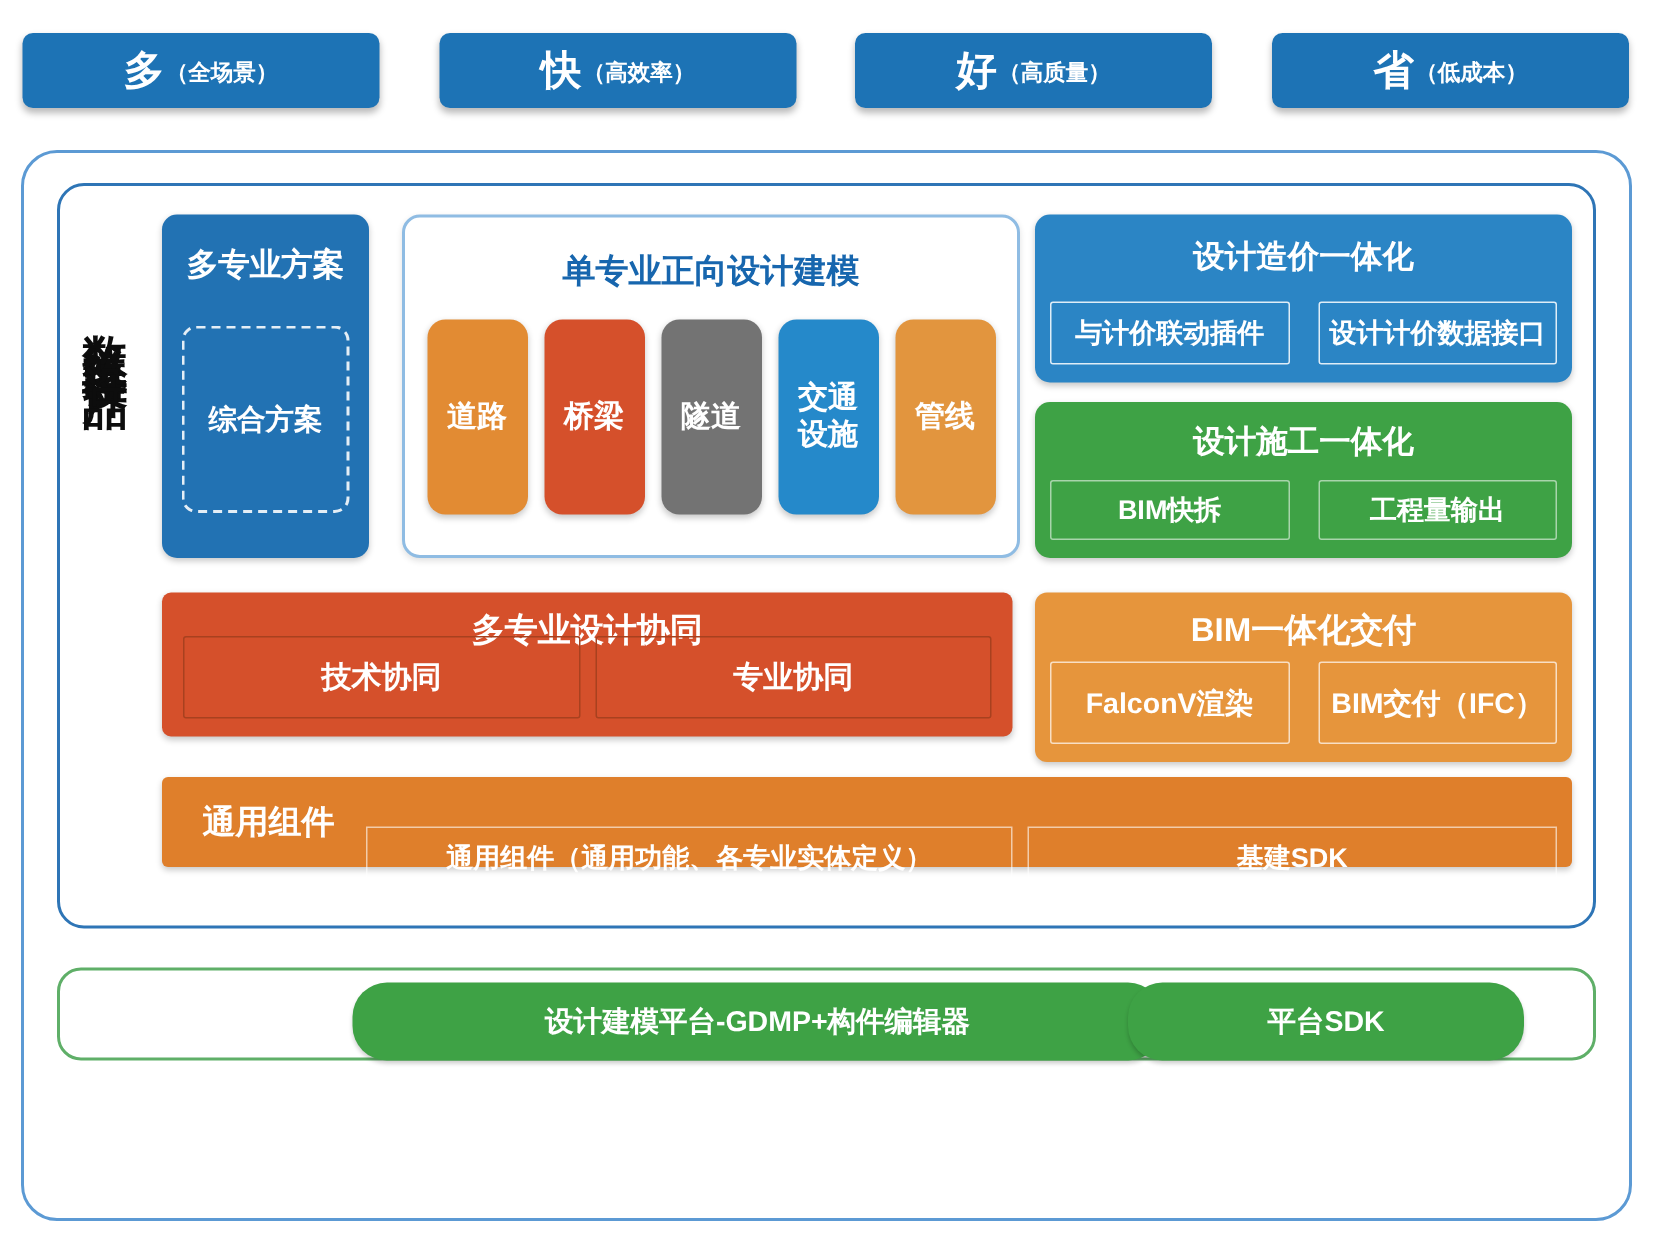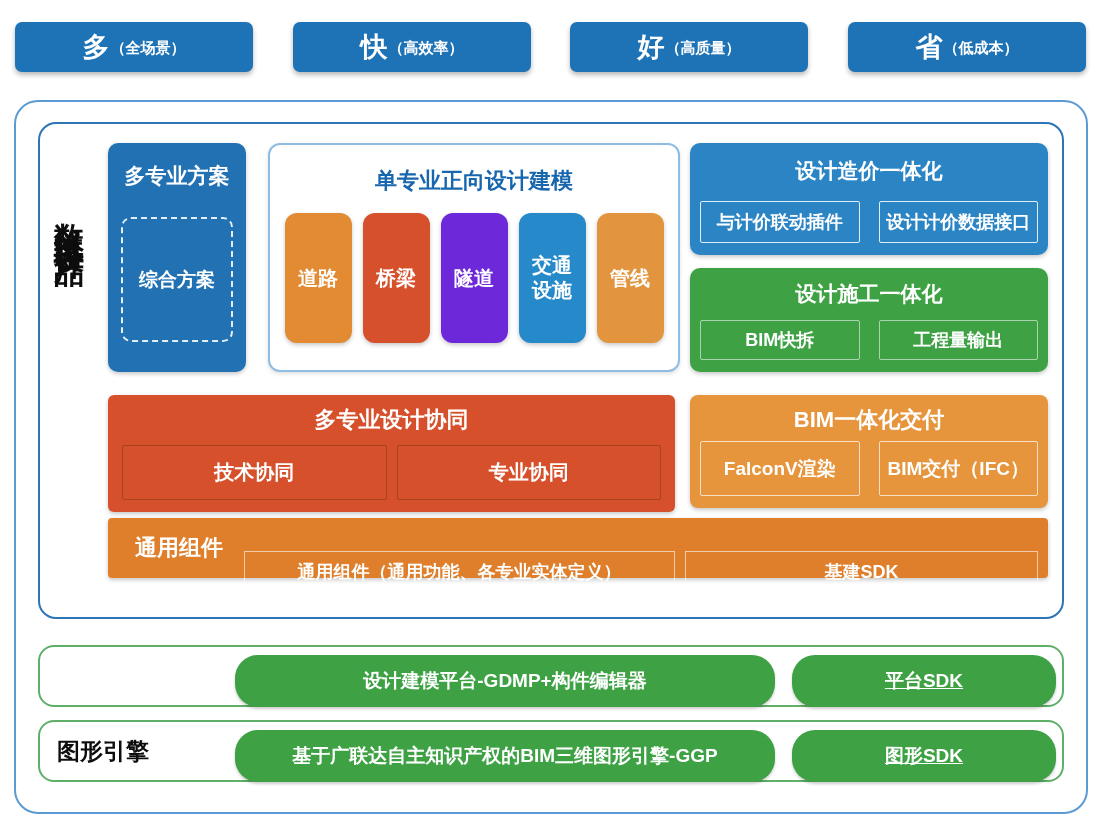--- a/index.html
+++ b/index.html
@@ -126,21 +126,21 @@
     display: flex; align-items: center; justify-content: center;
     border-radius: 2px;
     font-size: 18px;
   }
   #cost-block .duo { height: 42px; }
   #cost-block .duo > div { border: 1px solid rgba(255,255,255,0.85); }
   #construction-block .duo { height: 40px; }
   #construction-block .duo > div { border: 1px solid rgba(255,255,255,0.55); }
 
   
-  #collab-block { left: 108px; top: 395px; width: 567px; height: 117px; border-radius: 6px; }
+  #collab-block { left: 108px; top: 395px; width: 567px; height: 96px; border-radius: 6px; }
   #collab-block .blk-title { margin-top: 10px; font-size: 22px; }
   #collab-block .duo { left: 14px; right: 14px; height: 55px; gap: 10px; }
   #collab-block .duo > div { border: 1px solid #a8411f; font-size: 20px; }
 
   #bim-delivery-block { left: 690px; top: 395px; width: 358px; height: 113px; border-radius: 8px; }
   #bim-delivery-block .blk-title { margin-top: 10px; font-size: 22px; }
   #bim-delivery-block .duo { height: 55px; }
   #bim-delivery-block .duo > div { border: 1px solid rgba(255,255,255,0.7); font-size: 19px; }
 
   
@@ -177,21 +177,21 @@
   }
   .p-pill {
     position: absolute; top: 8px; height: 52px;
     border-radius: 23px;
     color: #ffffff;
     display: flex; align-items: center; justify-content: center;
     font-size: 19px;
     box-shadow: 0 2px 3px rgba(0,0,0,0.2);
   }
   .p-pill.main { left: 195px; width: 540px; }
-  .p-pill.sdk  { left: 752px; width: 264px; text-decoration: underline; }
+  .p-pill.sdk  { left: 712px; width: 264px; }
 </style>
 </head>
 <body>
 
 <div class="canvas">
 
   <div id="banner-1" class="banner" style="background-color: rgb(29, 115, 181);">
     <span class="key">多</span>
     <span class="sub">（全场景）</span>
   </div>
@@ -216,21 +216,21 @@
   <div id="multi-scheme" class="block" style="background-color: rgb(34, 114, 179);">
     <div class="blk-title">多专业方案</div>
     <div class="dashed-box">综合方案</div>
   </div>
 
   <div id="single-modeling">
     <div class="blk-title">单专业正向设计建模</div>
     <div class="pills">
       <div class="pill" style="background-color: rgb(226, 139, 51);">道路</div>
       <div class="pill" style="background-color: rgb(213, 80, 43);">桥梁</div>
-      <div class="pill" style="background-color: #6d28d9;">隧道</div>
+      <div class="pill" style="background-color: #737373;">隧道</div>
       <div class="pill" style="background-color: rgb(37, 137, 202);">交通设施</div>
       <div class="pill" style="background-color: rgb(226, 149, 62);">管线</div>
     </div>
   </div>
 
   <div id="cost-block" class="block" style="background-color: rgb(43, 133, 197);">
     <div class="blk-title">设计造价一体化</div>
     <div class="duo">
       <div>与计价联动插件</div>
       <div>设计计价数据接口</div>
@@ -265,19 +265,14 @@
     <div class="row-label">通用组件</div>
     <div id="common-box-1" class="sub-box">通用组件（通用功能、各专业实体定义）</div>
     <div id="common-box-2" class="sub-box">基建SDK</div>
   </div>
 
   <div id="platform-row-1" class="platform-row">
     <div class="p-pill main" style="background-color: rgb(62, 162, 69);">设计建模平台-GDMP+构件编辑器</div>
     <div class="p-pill sdk" style="background-color: rgb(62, 162, 69);">平台SDK</div>
   </div>
 
-  <div id="platform-row-2" class="platform-row">
-    <div class="p-label">图形引擎</div>
-    <div class="p-pill main" style="background-color: rgb(62, 162, 69);">基于广联达自主知识产权的BIM三维图形引擎-GGP</div>
-    <div class="p-pill sdk" style="background-color: rgb(62, 162, 69);">图形SDK</div>
-  </div>
 
 </div>
 
 </body></html>

